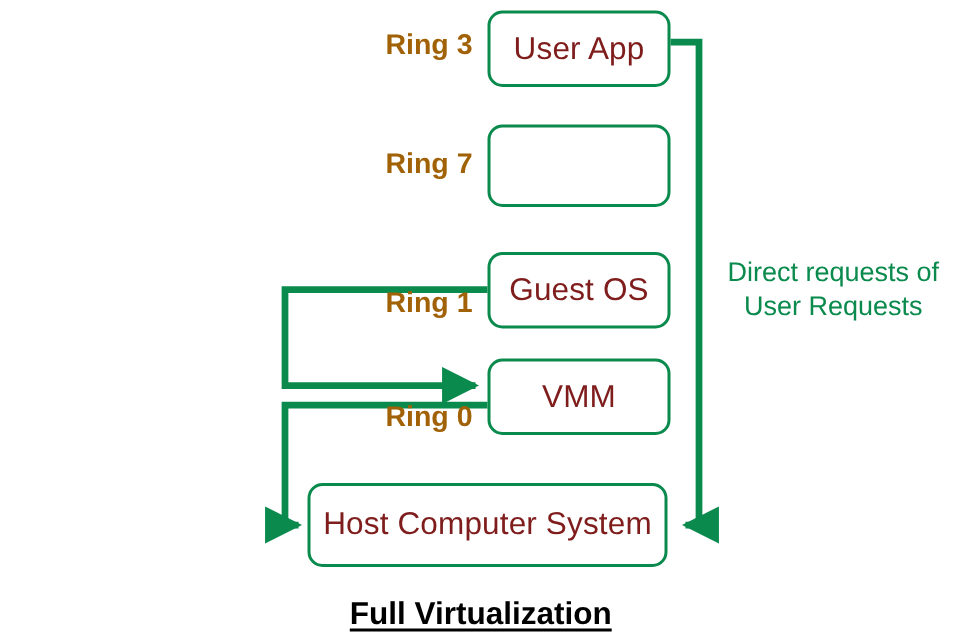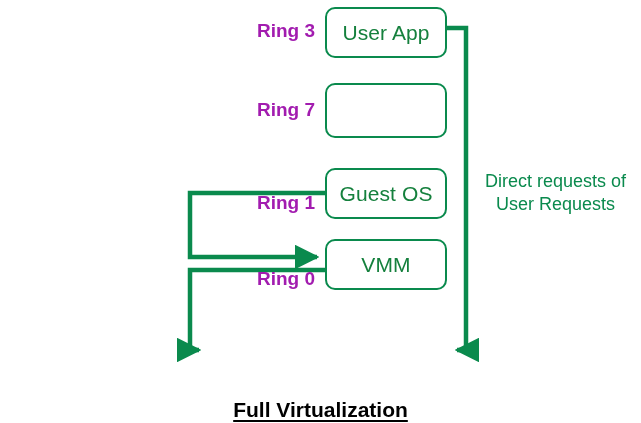--- a/index.html
+++ b/index.html
@@ -26,29 +26,29 @@
   }
   .node-box {
     position: absolute;
     box-sizing: border-box;
     border: 2px solid #0a8a4d;
     border-radius: 10px;
     background: #ffffff;
     display: flex;
     align-items: center;
     justify-content: center;
-    color: #15803d;
+    color: #7f1d1d;
     font-size: 21px;
     font-weight: 400;
     letter-spacing: 0.1px;
     white-space: nowrap;
   }
   .ring-label {
     position: absolute;
-    color: #a21caf;
+    color: #a16207;
     font-size: 19px;
     font-weight: bold;
     white-space: nowrap;
     text-align: right;
   }
   .side-note {
     position: absolute;
     color: #0a8a4d;
     font-size: 18px;
     font-weight: 400;
@@ -93,19 +93,20 @@
   <div class="ring-label" style="left: 190px; top: 20px; width: 125px;">Ring 3</div>
   <div class="ring-label" style="left: 190px; top: 99px; width: 125px;">Ring 7</div>
   <div class="ring-label" style="left: 190px; top: 192px; width: 125px;">Ring 1</div>
   <div class="ring-label" style="left: 190px; top: 268px; width: 125px;">Ring 0</div>
 
   <div class="node-box" style="left: 325px; top: 7px; width: 122px; height: 51px;">User App</div>
   <div class="node-box" style="left: 325px; top: 83px; width: 122px; height: 55px;"></div>
   <div class="node-box" style="left: 325px; top: 239px; width: 122px; height: 51px;">VMM</div>
   <div class="node-box" style="left: 325px; top: 168px; width: 122px; height: 51px;">Guest OS</div>
 
+  <div class="node-box" style="left: 205px; top: 322px; width: 240px; height: 56px;">Host Computer System</div>
 
   <div class="side-note note-right" style="left: 474px; top: 170px; width: 163px;">Direct requests of
 User Requests</div>
 
   <div class="diagram-caption" style="left: 0px; top: 398px; width: 641px; text-align: center;">Full Virtualization</div>
 
 </div>
 
 </body></html>

